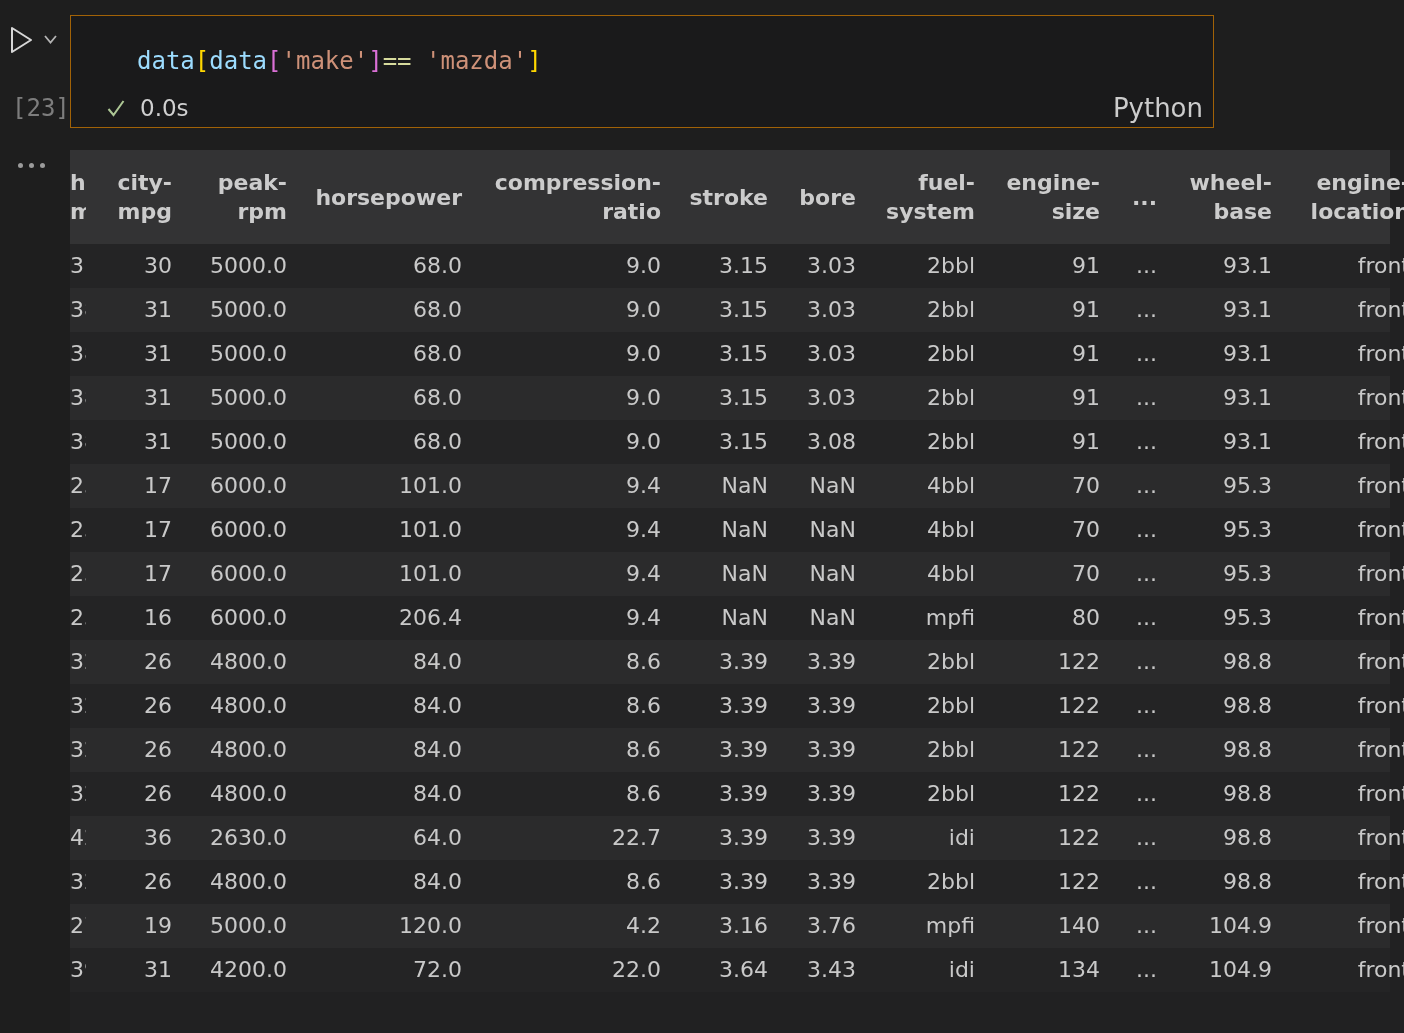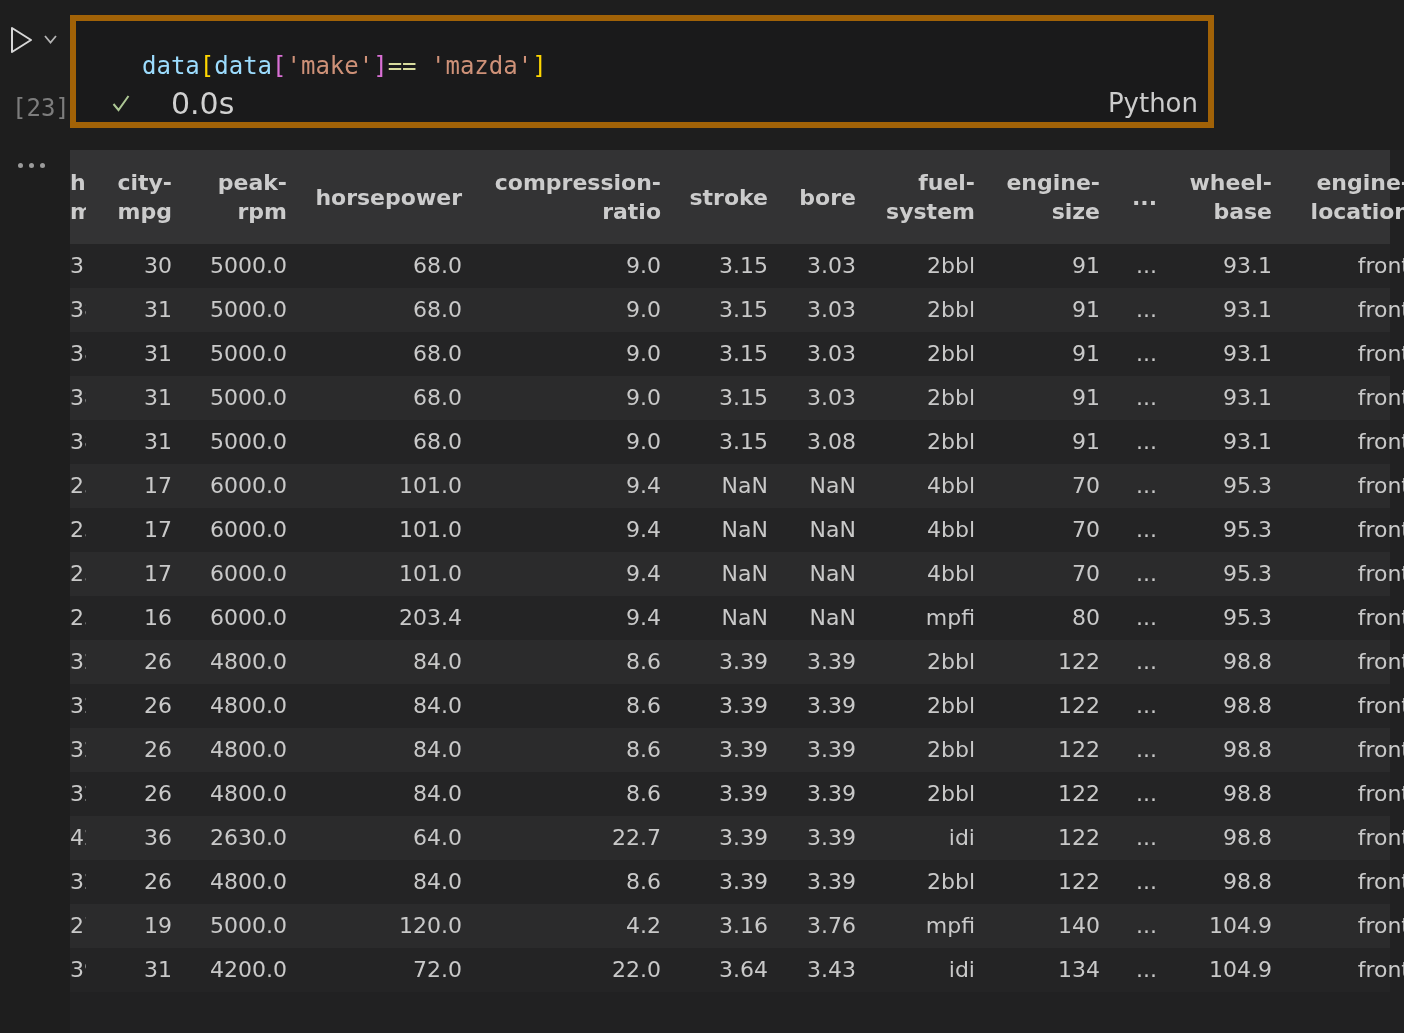--- a/index.html
+++ b/index.html
@@ -10,27 +10,27 @@
   .run-controls{position:absolute;left:8px;top:25px;display:flex;align-items:flex-start;gap:9px;cursor:pointer;}
   .run-controls svg{display:block;}
   .chev{margin-top:9px;}
   .exec-count{position:absolute;left:12px;top:94px;font-family:"DejaVu Sans Mono","Liberation Mono",monospace;
               font-size:24px;color:#7d7d7d;letter-spacing:0px;}
   .more-actions{position:absolute;left:16px;top:161px;display:flex;gap:6px;align-items:center;cursor:pointer;padding:2px;}
   .more-actions .dot{width:5px;height:5px;border-radius:50%;background:#9b9b9b;}
 
   
   .cell-box{position:absolute;left:70px;top:15px;width:1144px;height:113px;box-sizing:border-box;
-            background:#1a1a1b;border:6px solid #a16207;padding-left:8px;}
+            background:#1a1a1b;border:1px solid #a16207;padding-left:8px;}
   .code-line{position:absolute;left:66px;top:30px;font-family:"DejaVu Sans Mono","Liberation Mono",monospace;
              font-size:24px;line-height:30px;white-space:pre;}
   .status-row{position:absolute;left:0;right:0;bottom:2px;height:34px;display:flex;align-items:center;
               padding:0 10px 0 33px;box-sizing:border-box;}
   .check-wrap{display:flex;align-items:center;}
-  .duration{margin-left:38px;font-size:30px;color:#d0d0d0;}
+  .duration{margin-left:12px;font-size:23px;color:#d0d0d0;}
   .lang{margin-left:auto;font-size:26px;color:#cccccc;cursor:pointer;}
 
   
   .output{position:absolute;left:70px;top:150px;width:1334px;height:883px;overflow:hidden;background:#212122;}
   table.df{border-collapse:collapse;table-layout:fixed;width:1320px;}
   table.df th{height:94px;background:#333334;color:#cccccc;font-weight:bold;font-size:22px;line-height:29px;
               text-align:right;vertical-align:middle;white-space:pre-line;padding:0;}
   table.df td{height:44px;line-height:44px;font-size:22px;color:#c9c9c9;text-align:right;
               white-space:nowrap;padding:0;}
   table.df tbody tr:nth-child(odd){background:#242425;}
@@ -221,21 +221,21 @@
             <td>4bbl</td>
             <td>70</td>
             <td>...</td>
             <td>95.3</td>
             <td class="overhang"><span>front</span></td>
           </tr>
           <tr>
             <td class="clip">23</td>
             <td>16</td>
             <td>6000.0</td>
-            <td>203.4</td>
+            <td>206.4</td>
             <td>9.4</td>
             <td>NaN</td>
             <td>NaN</td>
             <td>mpfi</td>
             <td>80</td>
             <td>...</td>
             <td>95.3</td>
             <td class="overhang"><span>front</span></td>
           </tr>
           <tr>

